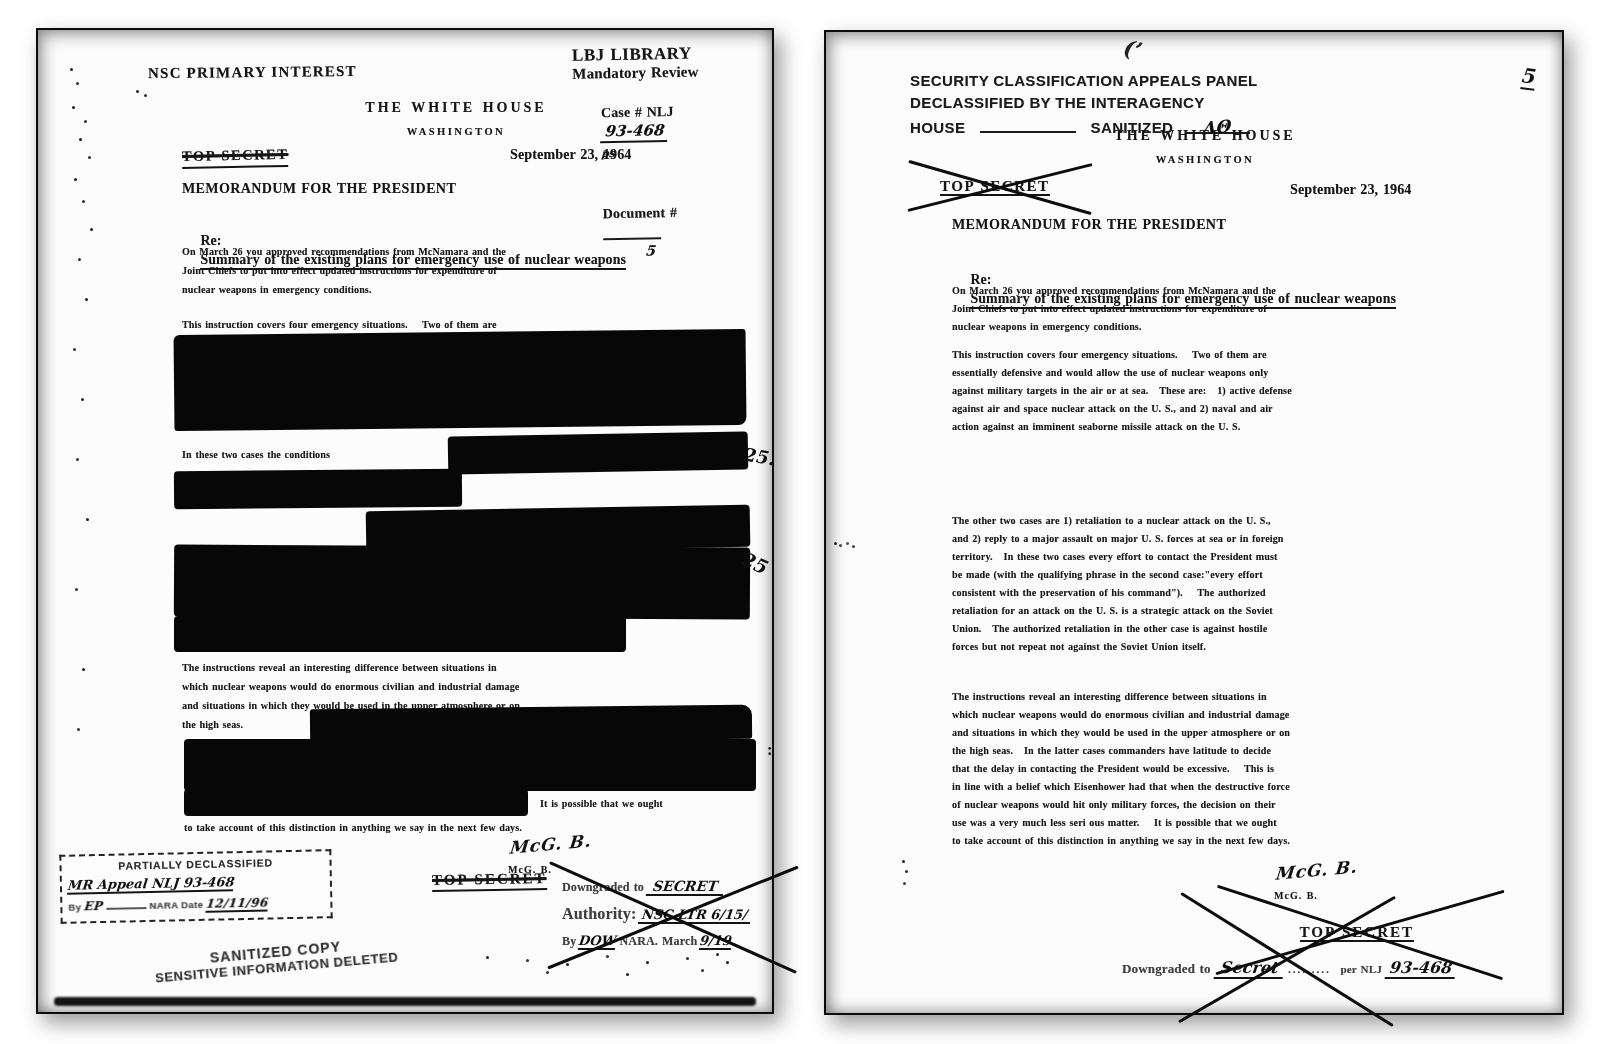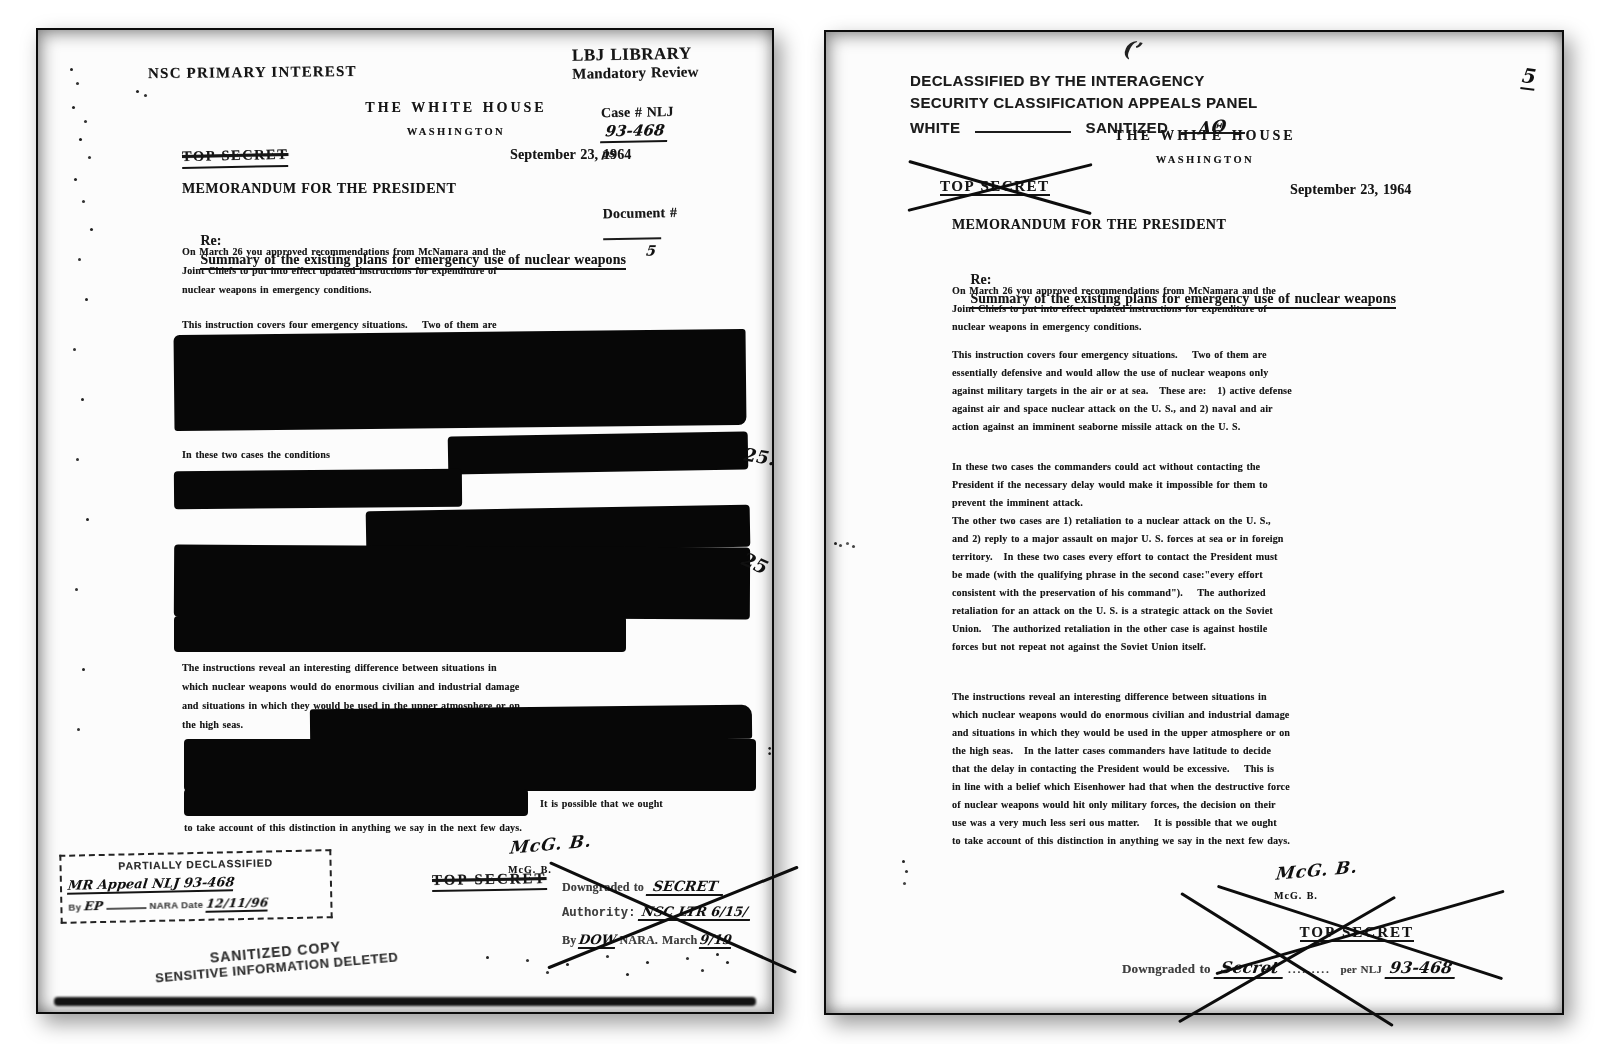--- a/index.html
+++ b/index.html
@@ -130,21 +130,21 @@
 
   <div class="abs tw strike" style="left:396px;top:842px;font-size:15px;letter-spacing:2px;border-bottom:2px solid #141414;
               transform:rotate(-1deg);">TOP SECRET</div>
 
   <div class="abs" style="left:526px;top:850px;width:224px;font-size:12px;">
     <div style="white-space:nowrap;">
       <span class="tw faded" style="font-size:12px;">Downgraded to</span>
       <span class="hand underln" style="font-size:14px;padding:0 6px;">SECRET</span>
     </div>
     <div style="white-space:nowrap;margin-top:7px;">
-      <span class="tw faded" style="font-size:12px;font-family:Liberation Mono, monospace;">Authority:</span>
+      <span class="tw faded" style="font-size:16px;">Authority:</span>
       <span class="hand underln" style="font-size:13px;padding:0 3px;">NSC LTR 6/15/</span>
     </div>
     <div style="white-space:nowrap;margin-top:8px;">
       <span class="tw faded" style="font-size:12px;">By</span>
       <span class="hand underln" style="font-size:13px;">DOW</span>
       <span class="tw faded" style="font-size:12px;">NARA. March</span>
       <span class="hand underln" style="font-size:13px;">9/19</span>
     </div>
     <div class="xbar" style="width:270px;left:-24px;top:38px;transform:rotate(24deg);"></div>
     <div class="xbar" style="width:270px;left:-24px;top:38px;transform:rotate(-22deg);"></div>
@@ -160,24 +160,24 @@
               border-radius:4px;"></div>
 
   <div class="speck" style="left:680px;top:925px;
     box-shadow:-30px 4px #333,-70px 8px #222,-110px 2px #333,-150px 10px #222,-190px 6px #333,
     -230px 3px #222,-15px 16px #333,-90px 20px #222,-170px 18px #333,10px 8px #222;"></div>
 </div>
 
 <div class="page" style="left:824px;top:30px;width:740px;height:985px;">
 
   <div class="abs stamp-sans" style="left:86px;top:40px;font-size:15px;line-height:22px;color:#1b1b1b;">
+    <div>SECURITY CLASSIFICATION APPEALS PANEL</div>
     <div>DECLASSIFIED BY THE INTERAGENCY</div>
-    <div>SECURITY CLASSIFICATION APPEALS PANEL</div>
     <div style="margin-top:2px;">
-      <span>WHITE</span>
+      <span>HOUSE</span>
       <span class="blank" style="width:96px;margin:0 10px;"></span>
       <span>SANITIZED</span>
       <span class="blank" style="width:64px;margin-left:8px;text-align:center;height:16px;">
         <span class="hand" style="font-size:17px;transform:rotate(-6deg) skewX(-10deg);">ΔΘ</span>
       </span>
     </div>
   </div>
 
   <div class="abs hand" style="left:698px;top:34px;font-size:20px;border-bottom:2px solid #111;transform:rotate(8deg);">5</div>
 
@@ -206,23 +206,20 @@
   <div class="abs tw lh18" style="left:128px;top:252px;width:575px;">On March 26 you approved recommendations from McNamara and the
 Joint Chiefs to put into effect updated instructions for expenditure of
 nuclear weapons in emergency conditions.</div>
 
   <div class="abs tw lh18" style="left:128px;top:316px;width:575px;">This instruction covers four emergency situations.    Two of them are
 essentially defensive and would allow the use of nuclear weapons only
 against military targets in the air or at sea.   These are:   1) active defense
 against air and space nuclear attack on the U. S., and 2) naval and air
 action against an imminent seaborne missile attack on the U. S.</div>
 
-  <div class="abs tw lh18" style="left:128px;top:428px;width:575px;">In these two cases the commanders could act without contacting the
-President if the necessary delay would make it impossible for them to
-prevent the imminent attack.</div>
 
   <div class="abs tw lh18" style="left:128px;top:482px;width:575px;">The other two cases are 1) retaliation to a nuclear attack on the U. S.,
 and 2) reply to a major assault on major U. S. forces at sea or in foreign
 territory.   In these two cases every effort to contact the President must
 be made (with the qualifying phrase in the second case:"every effort
 consistent with the preservation of his command").    The authorized
 retaliation for an attack on the U. S. is a strategic attack on the Soviet
 Union.   The authorized retaliation in the other case is against hostile
 forces but not repeat not against the Soviet Union itself.</div>
 

